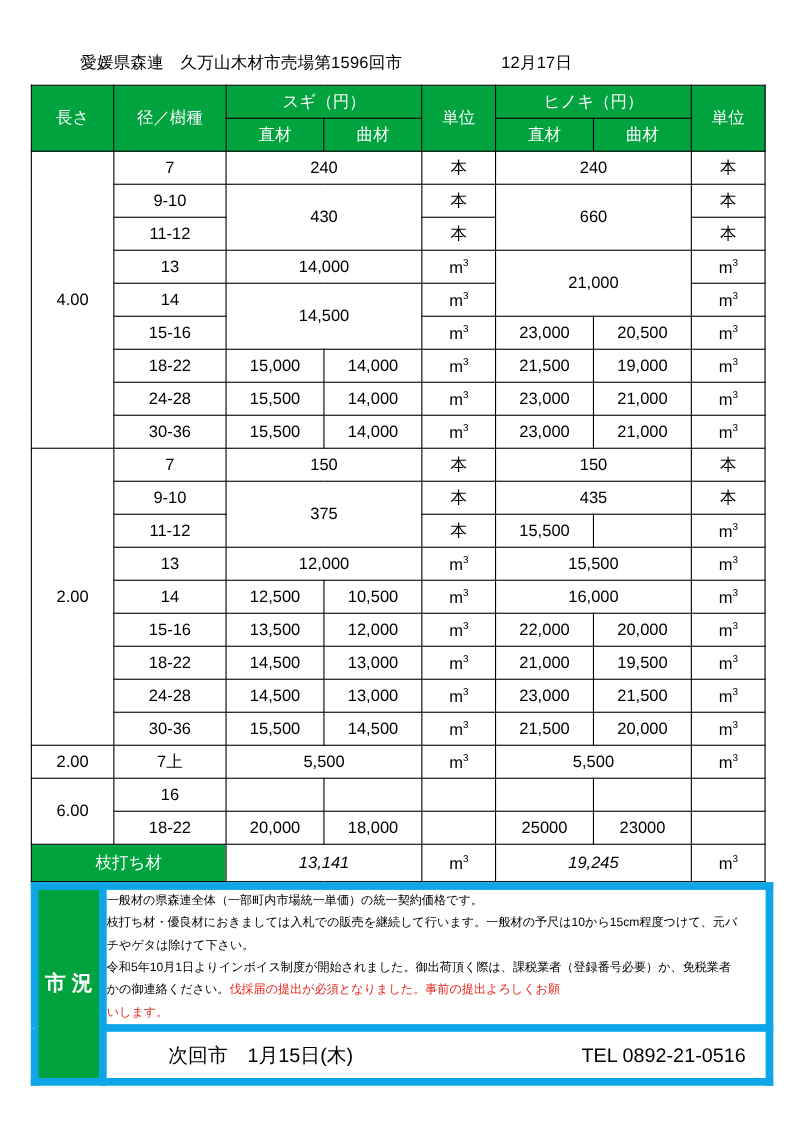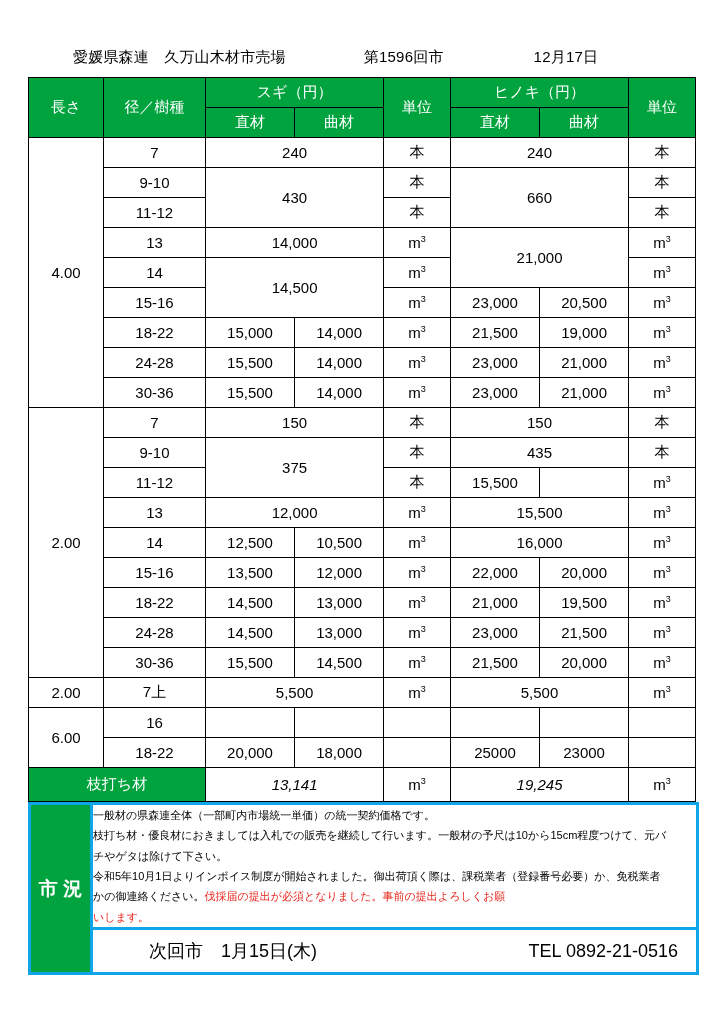--- a/index.html
+++ b/index.html
@@ -24,21 +24,20 @@
   
   .header-row {
     display: flex;
     align-items: baseline;
     font-size: 15px;
     padding: 0 12px 10px 45px;
     letter-spacing: 0.2px;
   }
   .header-market { white-space: nowrap; }
   .header-no {
-    margin-left: 78px;
     white-space: nowrap;
   }
   .header-date {
     margin-left: 90px;
     white-space: nowrap;
   }
 
   table.main {
     border-collapse: collapse;
     table-layout: fixed;
@@ -95,21 +94,21 @@
   }
 
   
   table.cond {
     border-collapse: collapse;
     table-layout: fixed;
     width: 668px;
     margin: 0 auto;
   }
   table.cond td {
-    border: 3px solid #0ea5e9;
+    border: 7px solid #0ea5e9;
     vertical-align: middle;
     padding: 0;
     background: #ffffff;
   }
   .cond-label {
     background: #00a33e !important;
     color: #ffffff;
     font-weight: bold;
     font-size: 19px;
     text-align: center;

